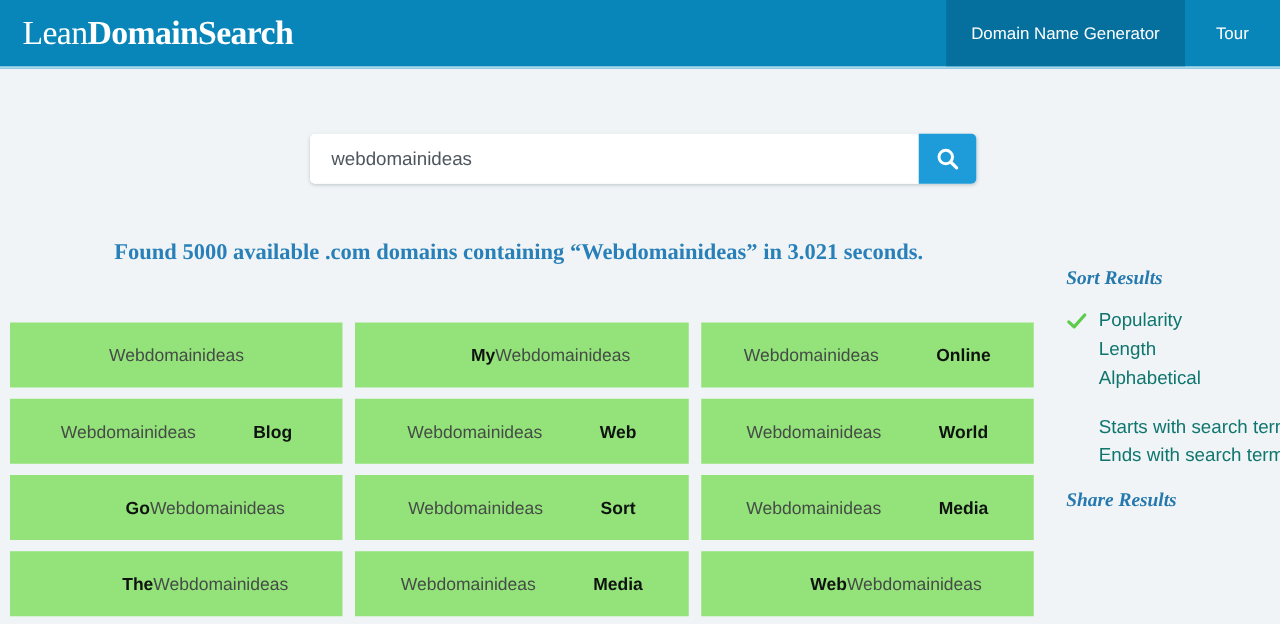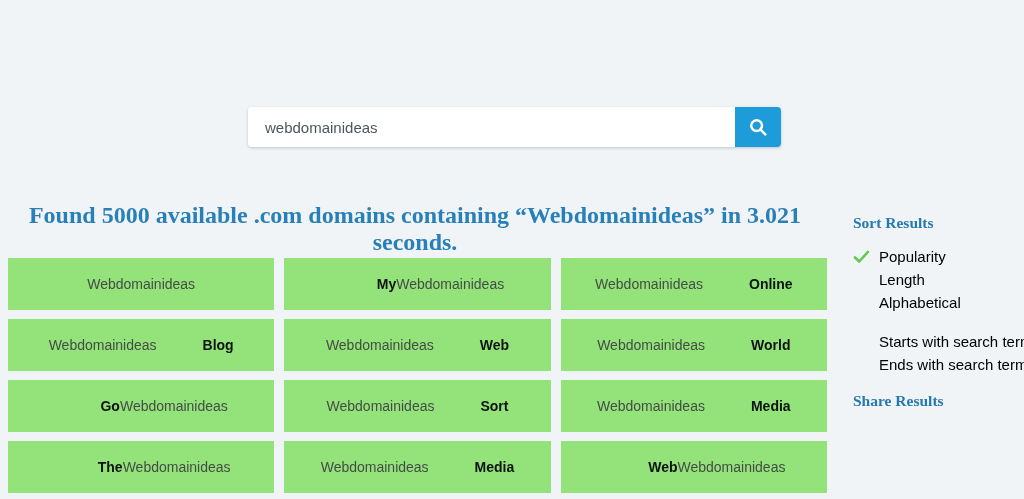--- a/index.html
+++ b/index.html
@@ -58,24 +58,24 @@
     width: 46px; height: 40px;
     border: none; outline: none;
     border-radius: 0 4px 4px 0;
     background: #1d9cd9;
     cursor: pointer;
     display: flex; align-items: center; justify-content: center;
   }
 
   
   .results-msg {
-    position: absolute; left: 0; top: 202px; width: 830px;
+    position: absolute; left: 0; top: 191px; width: 830px;
     text-align: center;
     font-family: "Liberation Serif", serif;
-    font-weight: 700; font-size: 24px;
+    font-weight: 700; font-size: 18px;
     color: #2980b9;
   }
 
   
   .domain-grid {
     position: absolute; left: 8px; top: 258px; width: 819px;
     display: grid;
     grid-template-columns: repeat(3, 1fr);
     gap: 9px 10px;
   }
@@ -93,38 +93,46 @@
   
   .sidebar {
     position: absolute; left: 853px; top: 214px; width: 171px;
   }
   .side-heading {
     font-family: "Liberation Serif", serif;
     font-weight: 700; font-size: 15.5px;
     color: #2679ae;
     margin: 0 0 13px 0;
     white-space: nowrap;
+    font-style: italic;
   }
   .side-list { margin: 0 0 16px 0; }
   .side-item {
     display: flex; align-items: center;
     height: 23px;
-    font-size: 15px; color: #000000;
+    font-size: 15px; color: #0f766e;
     cursor: pointer; white-space: nowrap;
   }
   .side-icon {
     width: 26px; flex: 0 0 26px;
     display: inline-flex; align-items: center;
   }
 </style>
 </head>
 <body>
 
 <div class="page">
 
+  <header class="header">
+    <div class="logo"><span>Lean</span><span class="logo-bold">DomainSearch</span></div>
+    <nav class="nav">
+      <div class="nav-item active">Domain Name Generator</div>
+      <div class="nav-item tour">Tour</div>
+    </nav>
+  </header>
 
   <div class="search-wrap">
     <input type="text" class="search-input" value="webdomainideas" style="">
     <button class="search-btn">
       <svg width="19" height="19" viewBox="0 0 19 19">
         <circle cx="7.6" cy="7.6" r="5.4" fill="none" stroke="#ffffff" stroke-width="2.4"></circle>
         <line x1="11.8" y1="11.8" x2="16.3" y2="16.3" stroke="#ffffff" stroke-width="2.6" stroke-linecap="round"></line>
       </svg>
     </button>
   </div>

